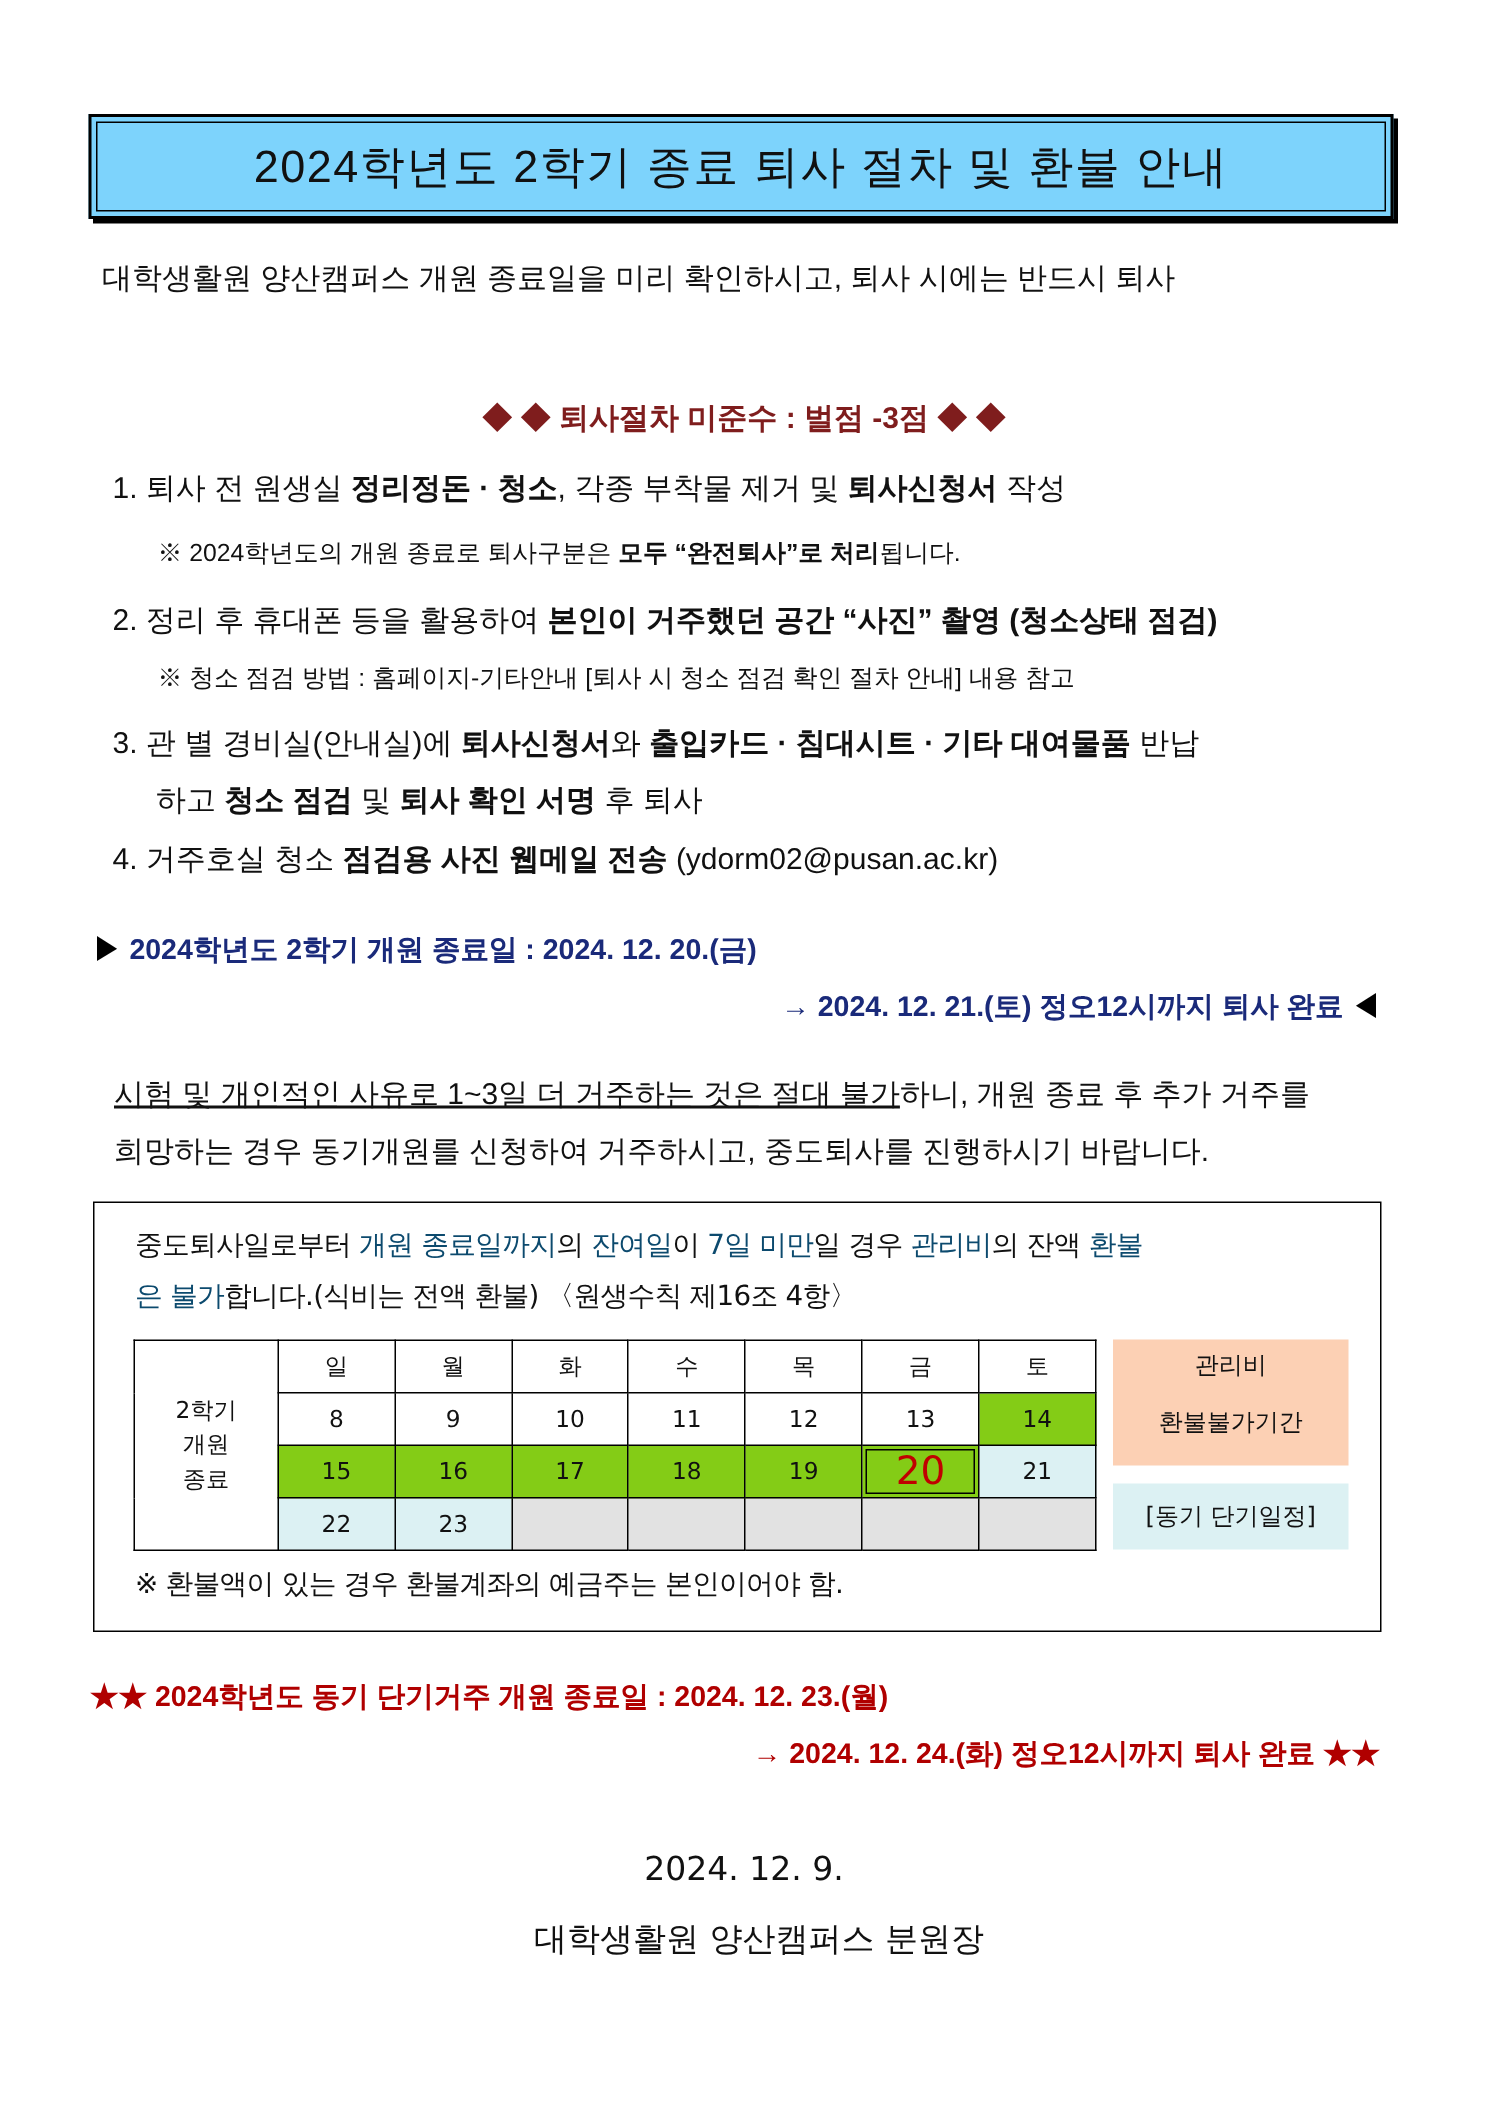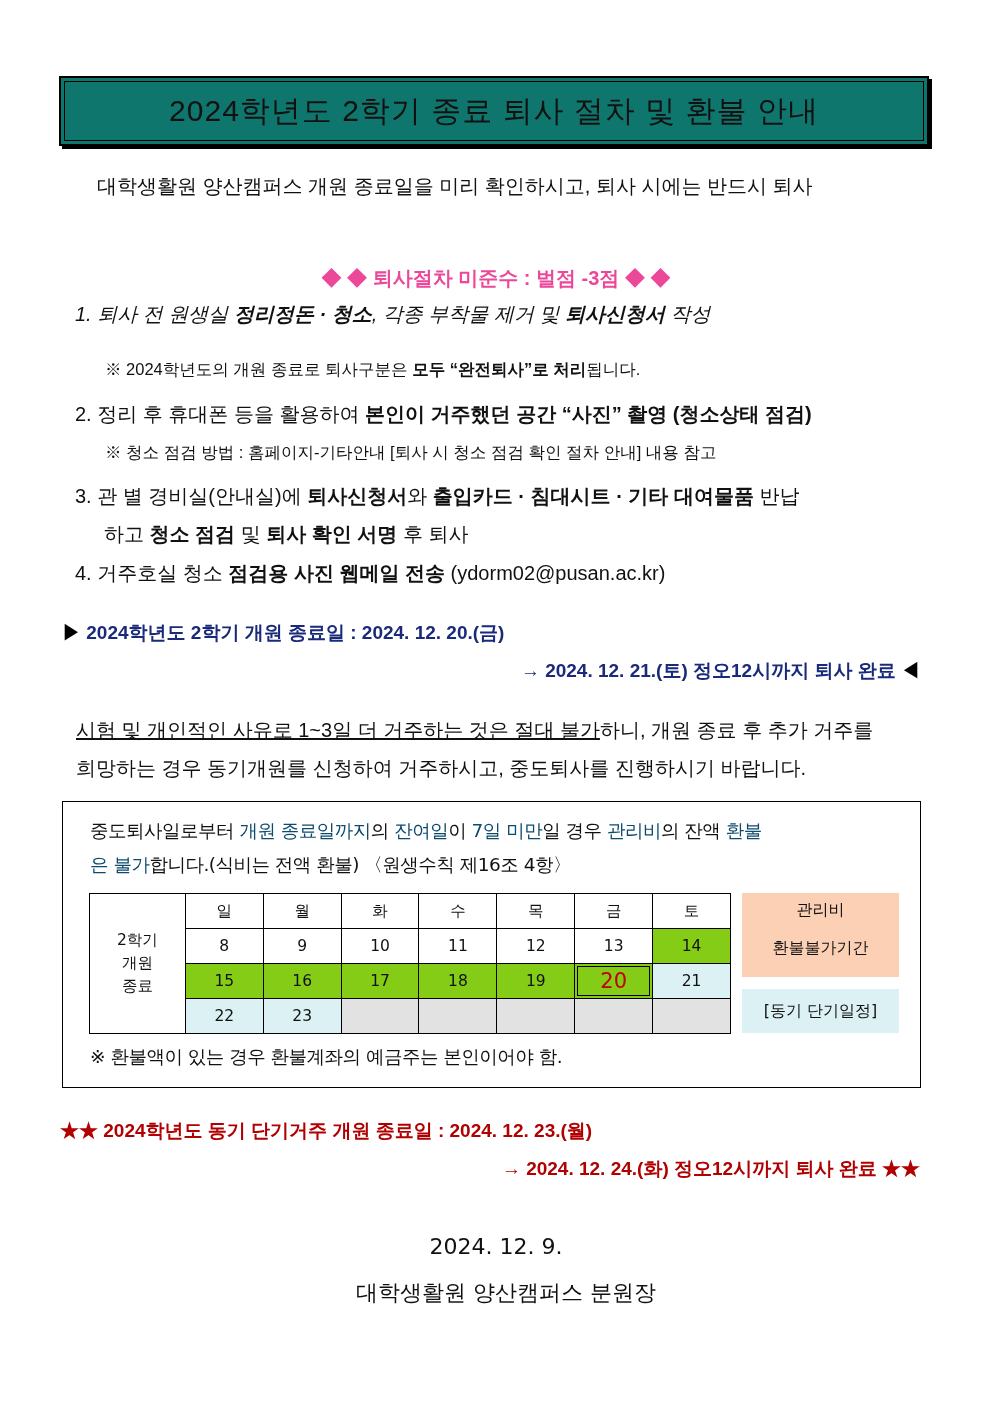--- a/index.html
+++ b/index.html
@@ -3,31 +3,31 @@
 <meta charset="utf-8">
 <style>
   html, body { margin: 0; padding: 0; background: #ffffff; }
   body {
     width: 992px; height: 1403px; position: relative; overflow: hidden;
     font-family: "DejaVu Sans", "Liberation Sans", sans-serif; color: #111;
   }
   .abs { position: absolute; }
   .title-box {
     left: 59px; top: 76px; width: 866px; height: 66px;
-    border: 2px solid #000; background: #0f766e;
+    border: 2px solid #000; background: #7dd3fc;
     box-shadow: 3px 3px 0 #000;
     display: flex; align-items: center; justify-content: center;
   }
   .title-inner {
     position: absolute; left: 3px; top: 3px; right: 3px; bottom: 3px;
     border: 1px solid #000;
   }
   .title-text { font-size: 30px; letter-spacing: 1px; position: relative; font-family: "Liberation Sans", sans-serif; }
   .para { font-size: 20px; line-height: 38px; font-family: "Liberation Sans", sans-serif; }
-  .warn { color: #ec4899; font-weight: bold; font-size: 20px; font-family: "Liberation Sans", sans-serif; }
+  .warn { color: #7f1d1d; font-weight: bold; font-size: 20px; font-family: "Liberation Sans", sans-serif; }
   .item { font-size: 20px; line-height: 36px; font-family: "Liberation Sans", sans-serif; white-space: nowrap; }
   .note { font-size: 16.5px; line-height: 30px; font-family: "Liberation Sans", sans-serif; white-space: nowrap; }
   b { font-weight: bold; }
   .blue { color: #1a2a7a; font-weight: bold; font-size: 19px; font-family: "Liberation Sans", sans-serif; white-space: nowrap; }
   .red { color: #b00000; font-weight: bold; font-size: 19px; font-family: "Liberation Sans", sans-serif; white-space: nowrap; }
   .u { text-decoration: underline; }
   .refund-box {
     left: 62px; top: 801px; width: 857px; height: 285px;
     border: 1px solid #000; border-left-width: 1px;
   }
@@ -37,21 +37,21 @@
     border-collapse: collapse; font-family: "DejaVu Sans", sans-serif; font-size: 15.5px;
   }
   table.cal td { border: 1px solid #000; text-align: center; height: 34px; padding: 0; }
   .c-peach { background: #84cc16; }
   .c-cyan { background: #dcf1f3; }
   .c-grey { background: #e2e2e2; }
   .c-white { background: #ffffff; }
   .today { position: relative; }
   .today-inner {
     position: absolute; left: 2px; top: 2px; right: 2px; bottom: 2px;
-    border: 1px solid #000; color: #c00000; font-size: 21px;
+    border: 1px solid #000; color: #c00000; font-size: 26px;
     display: flex; align-items: center; justify-content: center;
   }
   .legend-peach {
     left: 742px; top: 893px; width: 157px; height: 84px; background: #fcd0b4;
     font-family: "DejaVu Sans", sans-serif; font-size: 16px; text-align: center;
   }
   .legend-cyan {
     left: 742px; top: 989px; width: 157px; height: 44px; background: #dcf1f3;
     font-family: "DejaVu Sans", sans-serif; font-size: 16px;
     display: flex; align-items: center; justify-content: center;
@@ -60,31 +60,31 @@
   .footer-org { font-family: "DejaVu Sans", sans-serif; font-size: 22px; text-align: center; }
 </style>
 </head>
 <body>
 
 <div class="abs title-box">
   <div class="title-inner"></div>
   <span class="title-text">2024학년도 2학기 종료 퇴사 절차 및 환불 안내</span>
 </div>
 
-<div class="abs para" style="left:68px; top:167px; width:860px;margin-left:29px;">
+<div class="abs para" style="left:68px; top:167px; width:860px;">
   <div>대학생활원 양산캠퍼스 개원 종료일을 미리 확인하시고, 퇴사 시에는 반드시 퇴사</div>
 </div>
 
 <div class="abs warn" style="left:0; width:992px; top:265px; text-align:center;">
   <span>◆ ◆</span>
   <span>퇴사절차 미준수 : 벌점 -3점</span>
   <span>◆ ◆</span>
 </div>
 
-<div class="abs item" style="left:75px; top:296px;font-style:italic;">
+<div class="abs item" style="left:75px; top:308px;">
   <span>1.</span><span> 퇴사 전 원생실 </span><b>정리정돈 · 청소</b><span>, 각종 부착물 제거 및 </span><b>퇴사신청서</b><span> 작성</span>
 </div>
 <div class="abs note" style="left:105px; top:354px;">
   <span>※ 2024학년도의 개원 종료로 퇴사구분은 </span><b>모두 “완전퇴사”로 처리</b><span>됩니다.</span>
 </div>
 
 <div class="abs item" style="left:75px; top:396px;">
   <span>2.</span><span> 정리 후 휴대폰 등을 활용하여 </span><b>본인이 거주했던 공간 “사진” 촬영 (청소상태 점검)</b>
 </div>
 <div class="abs note" style="left:105px; top:437px;">※  청소 점검 방법 : 홈페이지-기타안내 [퇴사 시 청소 점검 확인 절차 안내] 내용 참고</div>

